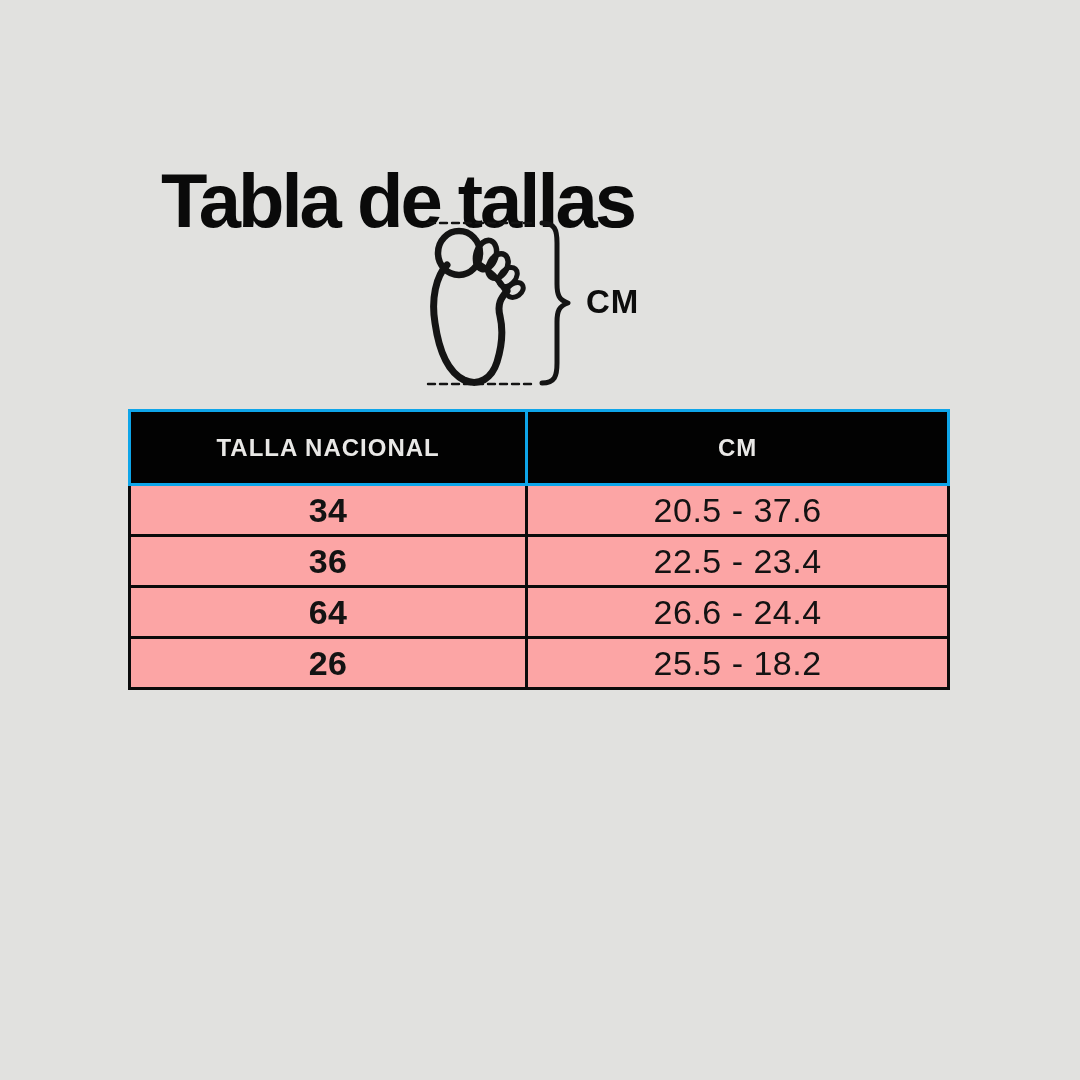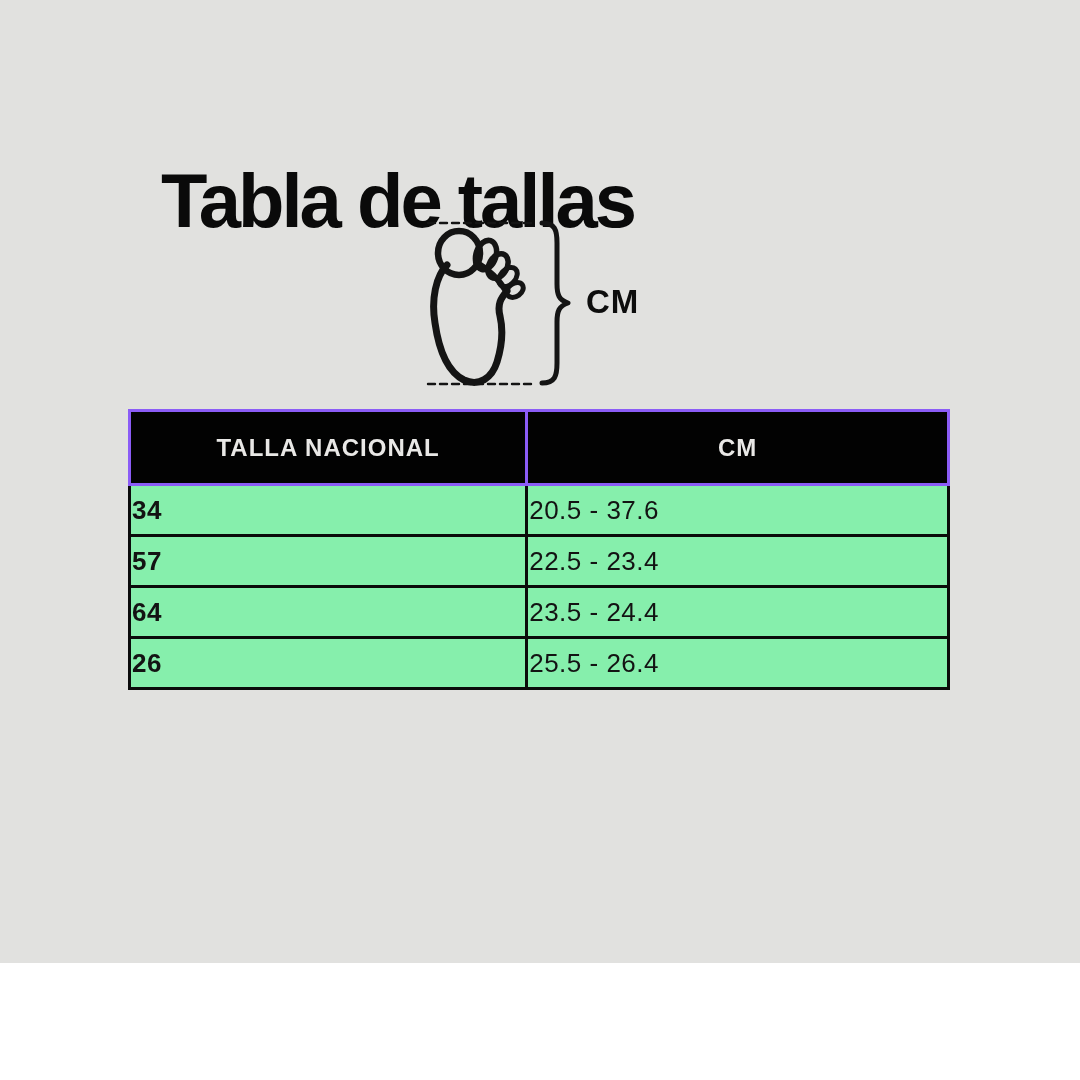--- a/index.html
+++ b/index.html
@@ -1,20 +1,20 @@
 <!DOCTYPE html>
 <html><head>
 <meta charset="utf-8">
 <style>
   html, body { margin: 0; padding: 0; }
   body { font-family: "Liberation Sans", sans-serif; }
   .canvas {
     position: relative;
     width: 1080px;
-    height: 963px;
+    height: 1080px;
     background: #e1e1df;
     overflow: hidden;
   }
   .page-title {
     position: absolute;
     left: 161px;
     top: 106px;
     font-size: 76px;
     font-weight: bold;
     letter-spacing: -3px;
@@ -48,27 +48,28 @@
   .size-table col.col-talla { width: 48.5%; }
   .size-table col.col-cm    { width: 51.5%; }
   .size-table th {
     background: #020202;
     color: #e9e8e6;
     height: 69px;
     font-size: 24px;
     font-weight: bold;
     letter-spacing: 1px;
     text-align: center;
-    border: 3px solid #8b5cf6;
+    border: 3px solid #0ea5e9;
   }
   .size-table td {
-    background: #86efac;
+    background: #fca5a5;
     height: 46px;
-    font-size: 26px;
+    font-size: 34px;
     color: #131313;
+    text-align: center;
     vertical-align: middle;
     border: 3px solid #0b0b0b;
     letter-spacing: 0.5px;
   }
   .size-table td.talla-cell { font-weight: bold; }
   svg .ink { stroke: #141414; fill: none; stroke-linecap: round; stroke-linejoin: round; }
 </style>
 </head>
 <body>
 
@@ -107,27 +108,27 @@
         <th>TALLA NACIONAL</th>
         <th>CM</th>
       </tr>
     </thead>
     <tbody>
       <tr>
         <td class="talla-cell">34</td>
         <td class="cm-cell">20.5 - 37.6</td>
       </tr>
       <tr>
-        <td class="talla-cell">57</td>
+        <td class="talla-cell">36</td>
         <td class="cm-cell">22.5 - 23.4</td>
       </tr>
       <tr>
         <td class="talla-cell">64</td>
-        <td class="cm-cell">23.5 - 24.4</td>
+        <td class="cm-cell">26.6 - 24.4</td>
       </tr>
       <tr>
         <td class="talla-cell">26</td>
-        <td class="cm-cell">25.5 - 26.4</td>
+        <td class="cm-cell">25.5 - 18.2</td>
       </tr>
     </tbody>
   </table>
 
 </div>
 
 </body></html>

